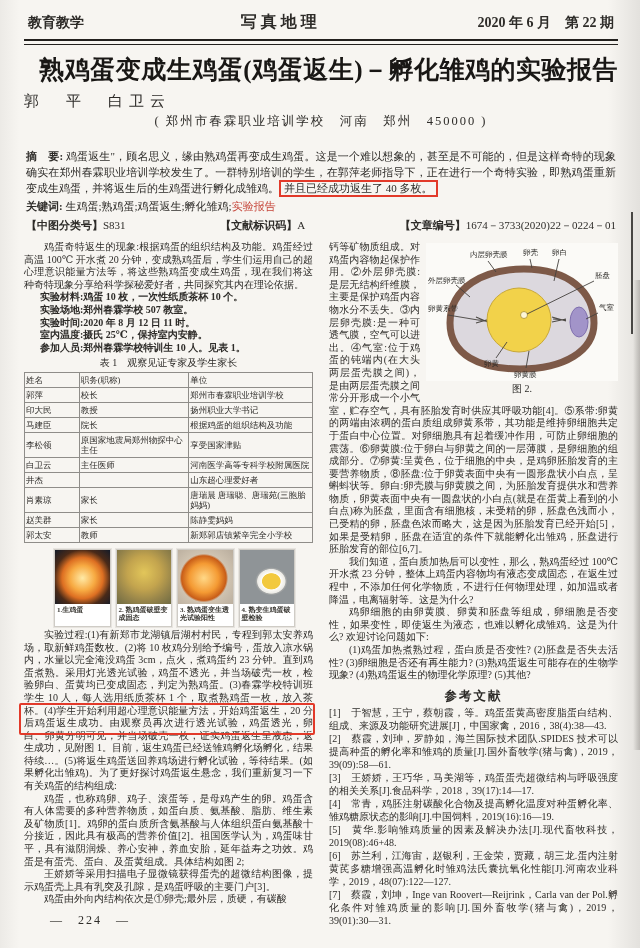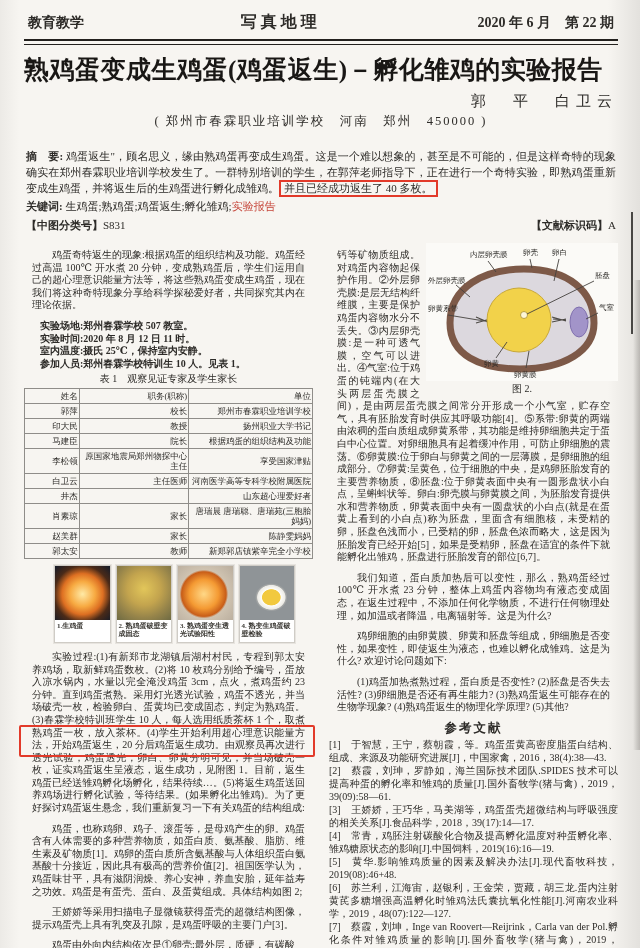--- a/index.html
+++ b/index.html
@@ -6,42 +6,42 @@
   .page{
     position:relative;width:640px;height:948px;margin:0 auto;overflow:hidden;
     background:linear-gradient(90deg,#eceae6 0,#f7f5f1 3%,#f7f5f1 95%,#e3e1dd 100%);
     font-family:"Liberation Serif","DejaVu Serif",serif;color:#2d2b28;
   }
   .inner{padding:10px 22px 0 24px;}
   
   .jheader{display:flex;justify-content:space-between;align-items:baseline;font-size:14px;font-weight:bold;padding:2px 4px 6px 4px;}
   .jheader .journal{font-size:16px;letter-spacing:4px;}
   .rule2{height:3px;border-top:2px solid #23211e;border-bottom:1px solid #23211e;margin:0 0 6px 0;}
-  .title{font-size:25px;font-weight:bold;text-align:left;letter-spacing:.5px;margin:8px 0 6px;color:#191715;}
-  .authors{text-align:right;font-size:15px;letter-spacing:6px;margin:4px 0 2px;}
+  .title{font-size:25px;font-weight:bold;text-align:right;letter-spacing:.5px;margin:8px 0 6px;color:#191715;}
+  .authors{text-align:left;font-size:15px;letter-spacing:6px;margin:4px 0 2px;}
   .affil{text-align:center;font-size:12.5px;letter-spacing:2px;margin:2px 0 8px;}
   
   .abs{font-size:11px;line-height:16px;text-align:justify;margin:18px 2px 0;}
   .abs b,.kw b{font-weight:bold;}
   .hl-box{border:2px solid #e23a2a;padding:0 3px 1px 3px;}
   .kw{font-size:11px;line-height:16px;margin:2px 2px 0;}
   .kw .red{color:#c6463a;}
   .meta{display:flex;justify-content:space-between;font-size:11px;margin:4px 2px 8px;gap:18px;}
   .meta b{font-weight:bold;}
   
   .cols{display:flex;gap:16px;align-items:flex-start;}
   .col{width:290px;font-size:10px;line-height:12.6px;text-align:justify;}
-  .col p{margin:8px;text-indent:2em;}
+  .col p{margin:0;text-indent:2em;}
   .col p.noindent{text-indent:0;}
   .infoline{padding-left:1.6em;font-weight:bold;}
   .infoline .v{font-weight:bold;}
   
   .tcap{text-align:center;font-size:10px;margin:3px 0 2px;}
   table.t1{width:100%;border-collapse:collapse;font-size:8.5px;line-height:10px;}
-  table.t1 td,table.t1 th{border:1px solid #8f8d89;text-align:right;padding:2px 1px;font-weight:normal;height:10px;}
+  table.t1 td,table.t1 th{border:1px solid #8f8d89;text-align:left;padding:2px 1px;font-weight:normal;height:10px;}
   table.t1 col.c1{width:19%;} table.t1 col.c2{width:38%;} table.t1 col.c3{width:43%;}
   
   .photos{display:flex;gap:5px;margin:6px 18px 2px 30px;border-radius:24px;}
   .photo{flex:1;background:#ffffff;border:1px solid #cfccc6;box-shadow:0 0 0 1px #e7e4df;}
   .photo .img{height:54px;}
   .photo .pcap{font-size:7px;line-height:8.5px;font-weight:bold;padding:2px 2px 3px;color:#3a3833;text-align:left;}
   .img1{background:radial-gradient(circle at 50% 52%,#ffeaa6 0%,#f7aa42 32%,#dd6f22 52%,#4a2a18 72%,#131b29 100%);}
   .img2{background:radial-gradient(circle at 50% 42%,#e2c65a 0%,#c3a44e 40%,#96844a 70%,#6e6a43 100%);}
   .img3{background:radial-gradient(circle at 47% 52%,#ffd887 0%,#f49a33 36%,#c85d18 55%,#cfc3b1 60%,#b9ad9d 100%);}
   .img4{background:radial-gradient(ellipse 30% 26% at 58% 58%,#f2c93e 0%,#f2c93e 55%,#fdfcf8 60%,#ecebe6 85%,#a7a9a8 90%,#8f9497 100%);}
@@ -82,26 +82,28 @@
       <b>摘　要: </b><span>鸡蛋返生"，顾名思义，缘由熟鸡蛋再变成生鸡蛋。这是一个难以想象的，甚至是不可能的，但是这样奇特的现象确实在郑州春霖职业培训学校发生了。一群特别培训的学生，在郭萍老师指导下，正在进行一个奇特实验，即熟鸡蛋重新变成生鸡蛋，并将返生后的生鸡蛋进行孵化成雏鸡。</span><span class="hl-box">并且已经成功返生了 40 多枚。</span>
     </div>
 
     <div class="kw">
       <b>关键词: </b><span>生鸡蛋;熟鸡蛋;鸡蛋返生;孵化雏鸡;</span><span class="red">实验报告</span>
     </div>
 
     <div class="meta">
       <span><b>【中图分类号】</b><span>S831</span></span>
       <span><b>【文献标识码】</b><span>A</span></span>
+      <span><b>【文章编号】</b><span>1674－3733(2020)22－0224－01</span></span>
     </div>
 
     <div class="cols">
 
       <div class="col">
         <p>鸡蛋奇特返生的现象:根据鸡蛋的组织结构及功能。鸡蛋经过高温 100℃ 开水煮 20 分钟，变成熟鸡蛋后，学生们运用自己的超心理意识能量方法等，将这些熟鸡蛋变成生鸡蛋，现在我们将这种奇特现象分享给科学探秘爱好者，共同探究其内在理论依据。</p>
+        <div class="infoline"><span>实验材料:</span><span class="v">鸡蛋 10 枚，一次性纸质茶杯 10 个。</span></div>
         <div class="infoline"><span>实验场地:</span><span class="v">郑州春霖学校 507 教室。</span></div>
         <div class="infoline"><span>实验时间:</span><span class="v">2020 年 8 月 12 日 11 时。</span></div>
         <div class="infoline"><span>室内温度:</span><span class="v">摄氏 25℃，保持室内安静。</span></div>
         <div class="infoline"><span>参加人员:</span><span class="v">郑州春霖学校特训生 10 人。见表 1。</span></div>
 
         <div class="tcap">表 1　观察见证专家及学生家长</div>
         <table class="t1">
           <colgroup>
               <col class="c1">
               <col class="c2">

